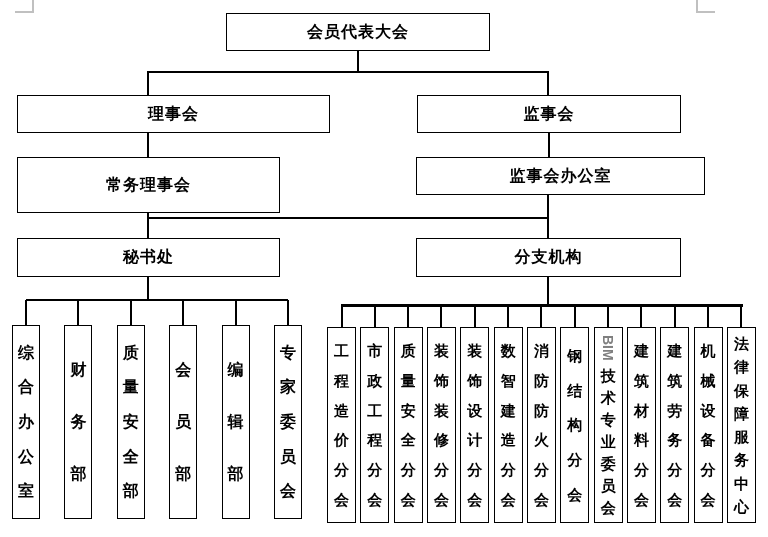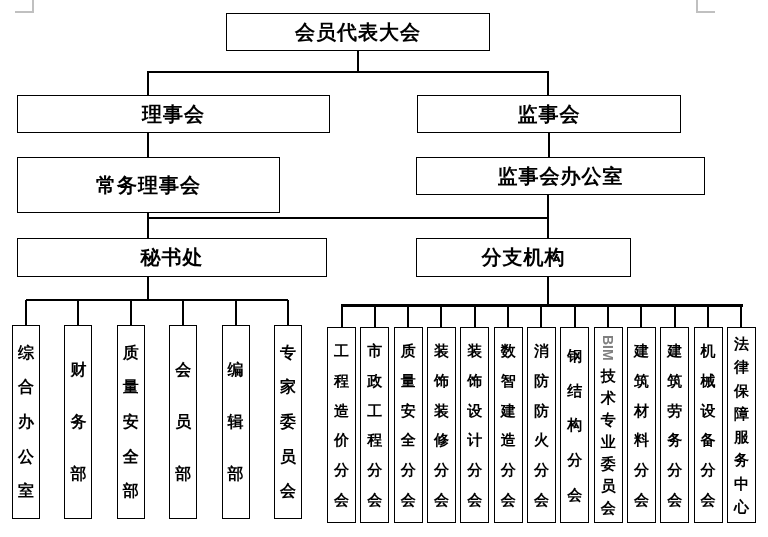--- a/index.html
+++ b/index.html
@@ -19,21 +19,21 @@
   .hbox {
     position: absolute;
     box-sizing: border-box;
     border: 1px solid var(--c-box-border, #000);
     background: #fff;
     display: flex;
     align-items: center;
     justify-content: center;
   }
   .hbox span {
-    font-size: 20px;
+    font-size: 16px;
     font-weight: bold;
     color: var(--c-text, #000);
     letter-spacing: 1px;
     white-space: nowrap;
   }
   
   .vgroup {
     position: absolute;
     display: flex;
     justify-content: space-between;
@@ -112,24 +112,24 @@
   </div>
   <div class="hbox" style="left:417px;top:95px;width:264px;height:38px">
     <span>监事会</span>
   </div>
   <div class="hbox" style="left:17px;top:157px;width:263px;height:56px">
     <span>常务理事会</span>
   </div>
   <div class="hbox" style="left:416px;top:157px;width:289px;height:38px">
     <span>监事会办公室</span>
   </div>
-  <div class="hbox" style="left:17px;top:238px;width:310px;height:39px">
+  <div class="hbox" style="left:17px;top:238px;width:263px;height:39px">
     <span>秘书处</span>
   </div>
-  <div class="hbox" style="left:416px;top:238px;width:215px;height:39px">
+  <div class="hbox" style="left:416px;top:238px;width:265px;height:39px">
     <span>分支机构</span>
   </div>
 
   <div class="droprow droprow-left" style="left:12px;top:300px;width:290px;height:25px">
     <div class="dropcell">
         <div class="drop"></div>
       </div>
     <div class="dropcell">
         <div class="drop"></div>
       </div>

